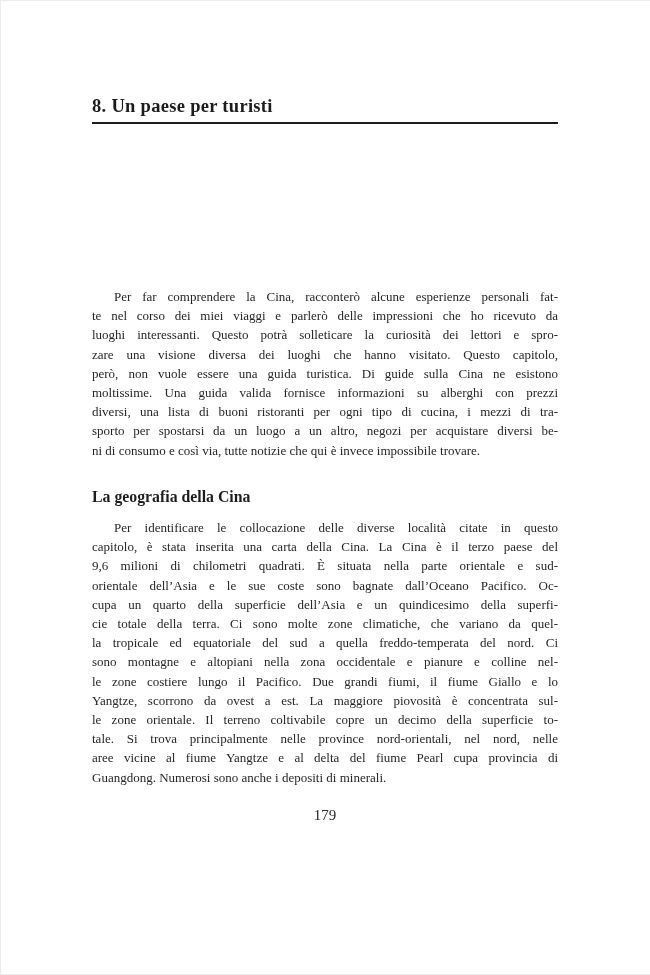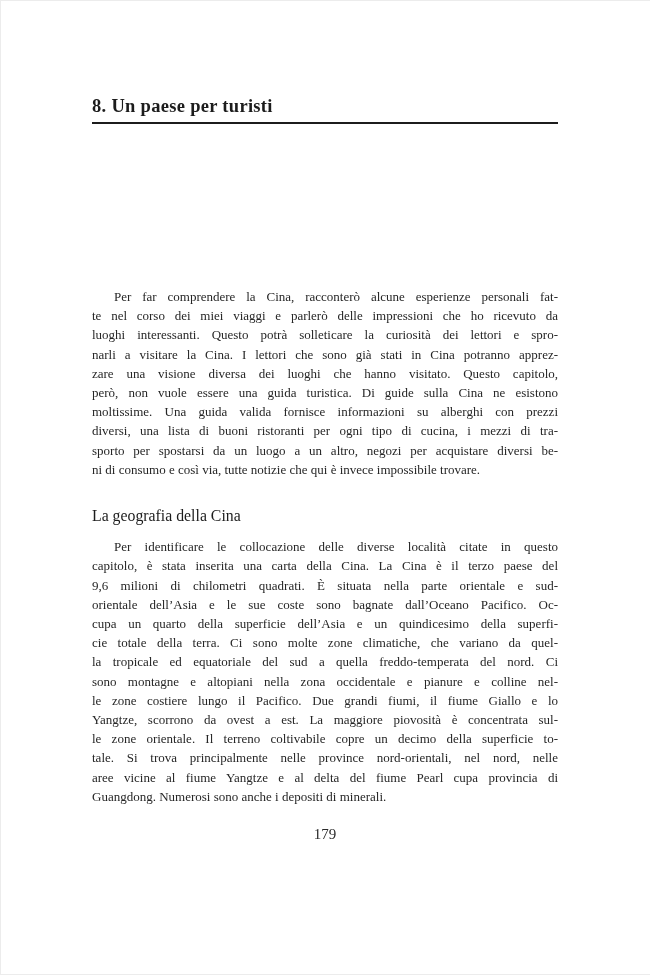--- a/index.html
+++ b/index.html
@@ -47,21 +47,21 @@
     hyphens: none;
   }
   .para div.line:last-of-type { text-align-last: left; }
   .para div.line:first-of-type { text-indent: 22px; }
   .para-intro { margin-top: 163px; }
   .para-geo   { margin-top: 12px; }
   h2.section-heading {
     margin: 27px 0 0 0;
     font-size: 15.8px;
     line-height: 19.2px;
-    font-weight: normal;
+    font-weight: bold;
     color: #1c1c1c;
   }
   .page-number {
     margin-top: 19px;
     text-align: center;
     font-size: 15px;
     line-height: 19.2px;
     color: #2a2a2a;
   }
 </style>
@@ -73,21 +73,20 @@
 
     <h1 class="chapter-title">8. Un paese per turisti</h1>
 
     <div class="heading-rule"></div>
 
     <div class="para para-intro">
 
     <div class="line">Per far comprendere la Cina, racconterò alcune esperienze personali fat-</div>
         <div class="line">te nel corso dei miei viaggi e parlerò delle impressioni che ho ricevuto da</div>
         <div class="line">luoghi interessanti. Questo potrà solleticare la curiosità dei lettori e spro-</div>
-        <div class="line">narli a visitare la Cina. I lettori che sono già stati in Cina potranno apprez-</div>
         <div class="line">zare una visione diversa dei luoghi che hanno visitato. Questo capitolo,</div>
         <div class="line">però, non vuole essere una guida turistica. Di guide sulla Cina ne esistono</div>
         <div class="line">moltissime. Una guida valida fornisce informazioni su alberghi con prezzi</div>
         <div class="line">diversi, una lista di buoni ristoranti per ogni tipo di cucina, i mezzi di tra-</div>
         <div class="line">sporto per spostarsi da un luogo a un altro, negozi per acquistare diversi be-</div>
         <div class="line">ni di consumo e così via, tutte notizie che qui è invece impossibile trovare.</div>
       </div>
 
     <h2 class="section-heading">La geografia della Cina</h2>
 

